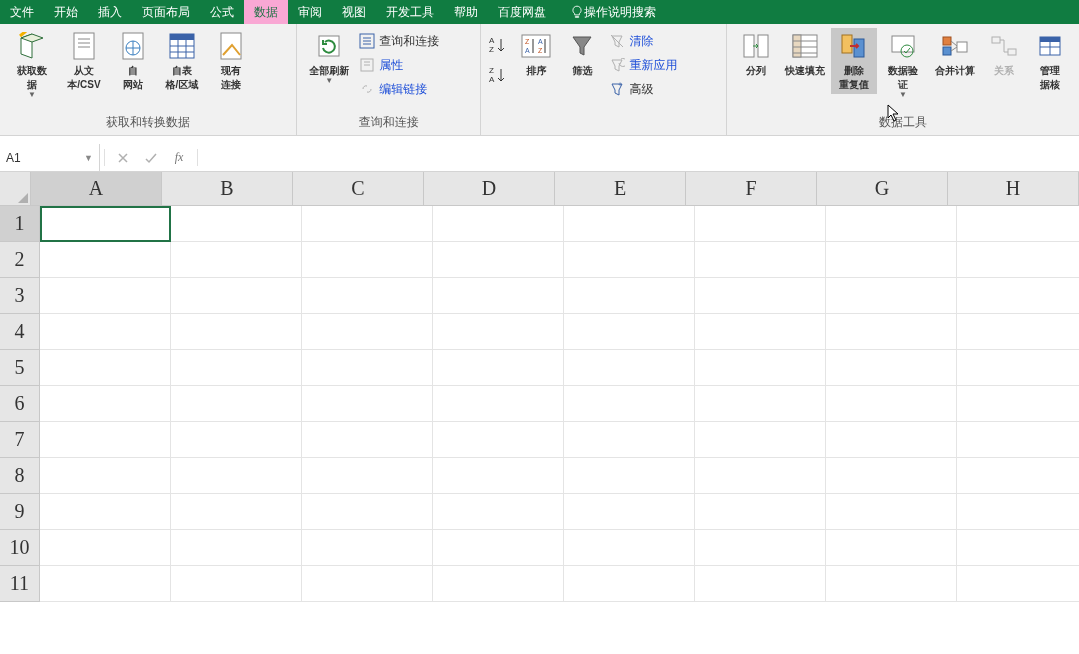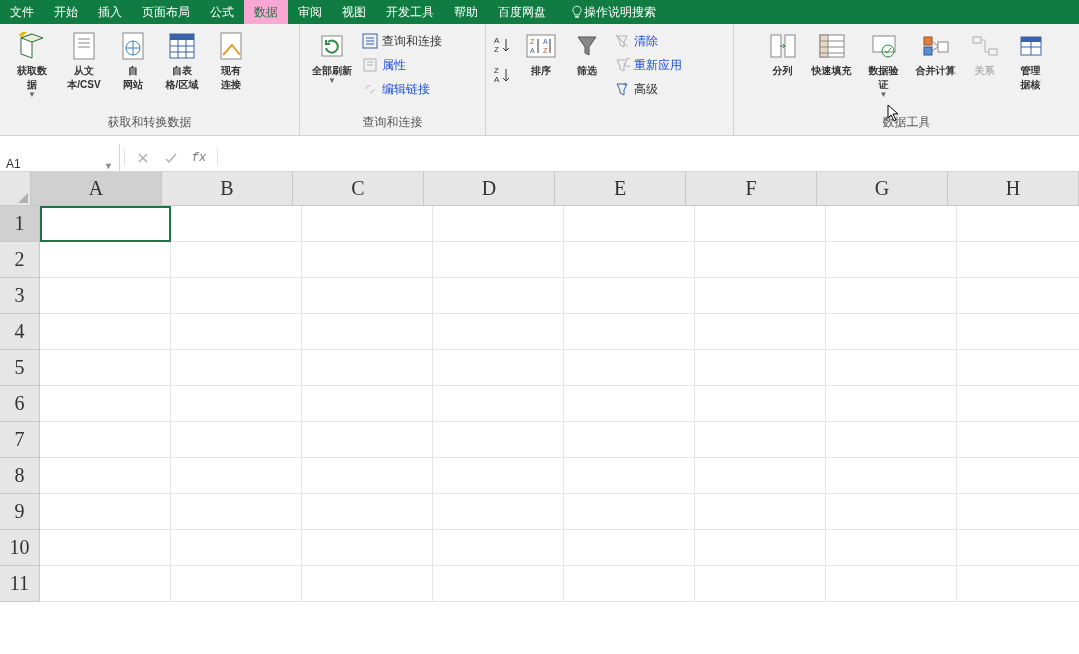--- a/index.html
+++ b/index.html
@@ -32,21 +32,21 @@
 .small-btn.disabled { color: #1d4ed8; }
 .small-btn.disabled svg path, .small-btn.disabled svg rect, .small-btn.disabled svg line { stroke: #b0b0b0 !important; }
 
 .stack { display: flex; flex-direction: column; gap: 2px; padding-top: 2px; }
 .sort-pair { display: flex; flex-direction: column; gap: 8px; padding-top: 6px; padding-right: 6px; }
 
 .dropdown-caret { font-size: 8px; color: #666; margin-top: -2px; }
 
 
 .formula-bar { height: 28px; border-bottom: 1px solid #d4d4d4; display: flex; align-items: center; background: #fff; margin-top: 8px; }
-.name-box { width: 120px; height: 100%; border-right: 1px solid #d4d4d4; display: flex; align-items: flex-end; padding: 0 6px; color: #333; position: relative; }
+.name-box { width: 100px; height: 100%; border-right: 1px solid #d4d4d4; display: flex; align-items: center; padding: 0 6px; color: #333; position: relative; }
 .name-box .caret { position: absolute; right: 6px; color: #888; font-size: 9px; }
 .fb-btns { display: flex; align-items: center; height: 100%; }
 .fb-btn { width: 28px; height: 100%; display: flex; align-items: center; justify-content: center; color: #b0b0b0; cursor: pointer; }
 .fb-divider { width: 1px; height: 60%; background: #e0e0e0; margin: 0 4px; }
 .formula-input { flex: 1; height: 100%; display: flex; align-items: center; padding: 0 6px; }
 
 
 .sheet { display: flex; height: calc(654px - 24px - 112px - 8px - 28px); }
 .corner { width: 40px; height: 34px; background: #e6e6e6; border-right: 1px solid #c8c8c8; border-bottom: 1px solid #c8c8c8; position: relative; }
 .corner::after { content:''; position:absolute; right:2px; bottom:2px; width:0; height:0; border-right:10px solid #b0b0b0; border-top:10px solid transparent; }
@@ -291,20 +291,30 @@
           <svg width="28" height="26">
               <rect x="2" y="2" width="24" height="22" fill="#fff" stroke="#888"></rect>
               <rect x="2" y="2" width="8" height="22" fill="#e8d8c0" stroke="#888"></rect>
               <line x1="2" y1="8" x2="26" y2="8" stroke="#888"></line>
               <line x1="2" y1="14" x2="26" y2="14" stroke="#888"></line>
               <line x1="2" y1="20" x2="26" y2="20" stroke="#888"></line>
             </svg>
         </div>
         <div class="label">快速填充</div>
       </div>
+      <div class="big-btn hovered">
+        <div class="icon-holder">
+          <svg width="28" height="26">
+              <rect x="2" y="2" width="10" height="18" fill="#f2c060" stroke="#a07020"></rect>
+              <rect x="14" y="6" width="10" height="18" fill="#5a90d0" stroke="#2a5898"></rect>
+              <path d="M10 13 H18 M16 11 L18 13 L16 15" stroke="#c03030" stroke-width="2" fill="none"></path>
+            </svg>
+        </div>
+        <div class="label">删除<br>重复值</div>
+      </div>
       <div class="big-btn wider">
         <div class="icon-holder">
           <svg width="28" height="26">
               <rect x="3" y="3" width="22" height="16" fill="#fff" stroke="#888"></rect>
               <circle cx="18" cy="18" r="6" fill="none" stroke="#2e8b3f"></circle>
               <path d="M15 18 L17 20 L21 15" stroke="#2e8b3f" fill="none"></path>
             </svg>
         </div>
         <div class="label">数据验<br>证</div>
         <div class="dropdown-caret">▼</div>
@@ -356,21 +366,21 @@
     <div class="fb-btn">
         <svg width="12" height="12">
           <path d="M2 2 L10 10 M10 2 L2 10" stroke="#b0b0b0" stroke-width="1.5"></path>
         </svg>
       </div>
     <div class="fb-btn">
         <svg width="14" height="12">
           <path d="M2 7 L5 10 L12 2" stroke="#b0b0b0" fill="none" stroke-width="1.5"></path>
         </svg>
       </div>
-    <div class="fb-btn" style="color:#777; font-style:italic; font-family:Liberation Mono, monospace;">fx</div>
+    <div class="fb-btn" style="color:#777; font-style:italic; font-family:Liberation Serif, serif;">fx</div>
   </div>
   <div class="fb-divider"></div>
   <div class="formula-input"></div>
 </div>
 
 <div class="sheet" style="flex-direction:column;">
   <div style="display:flex;">
     <div class="corner"></div>
     <div class="col-headers">
       <div class="col-head selected">A</div>

